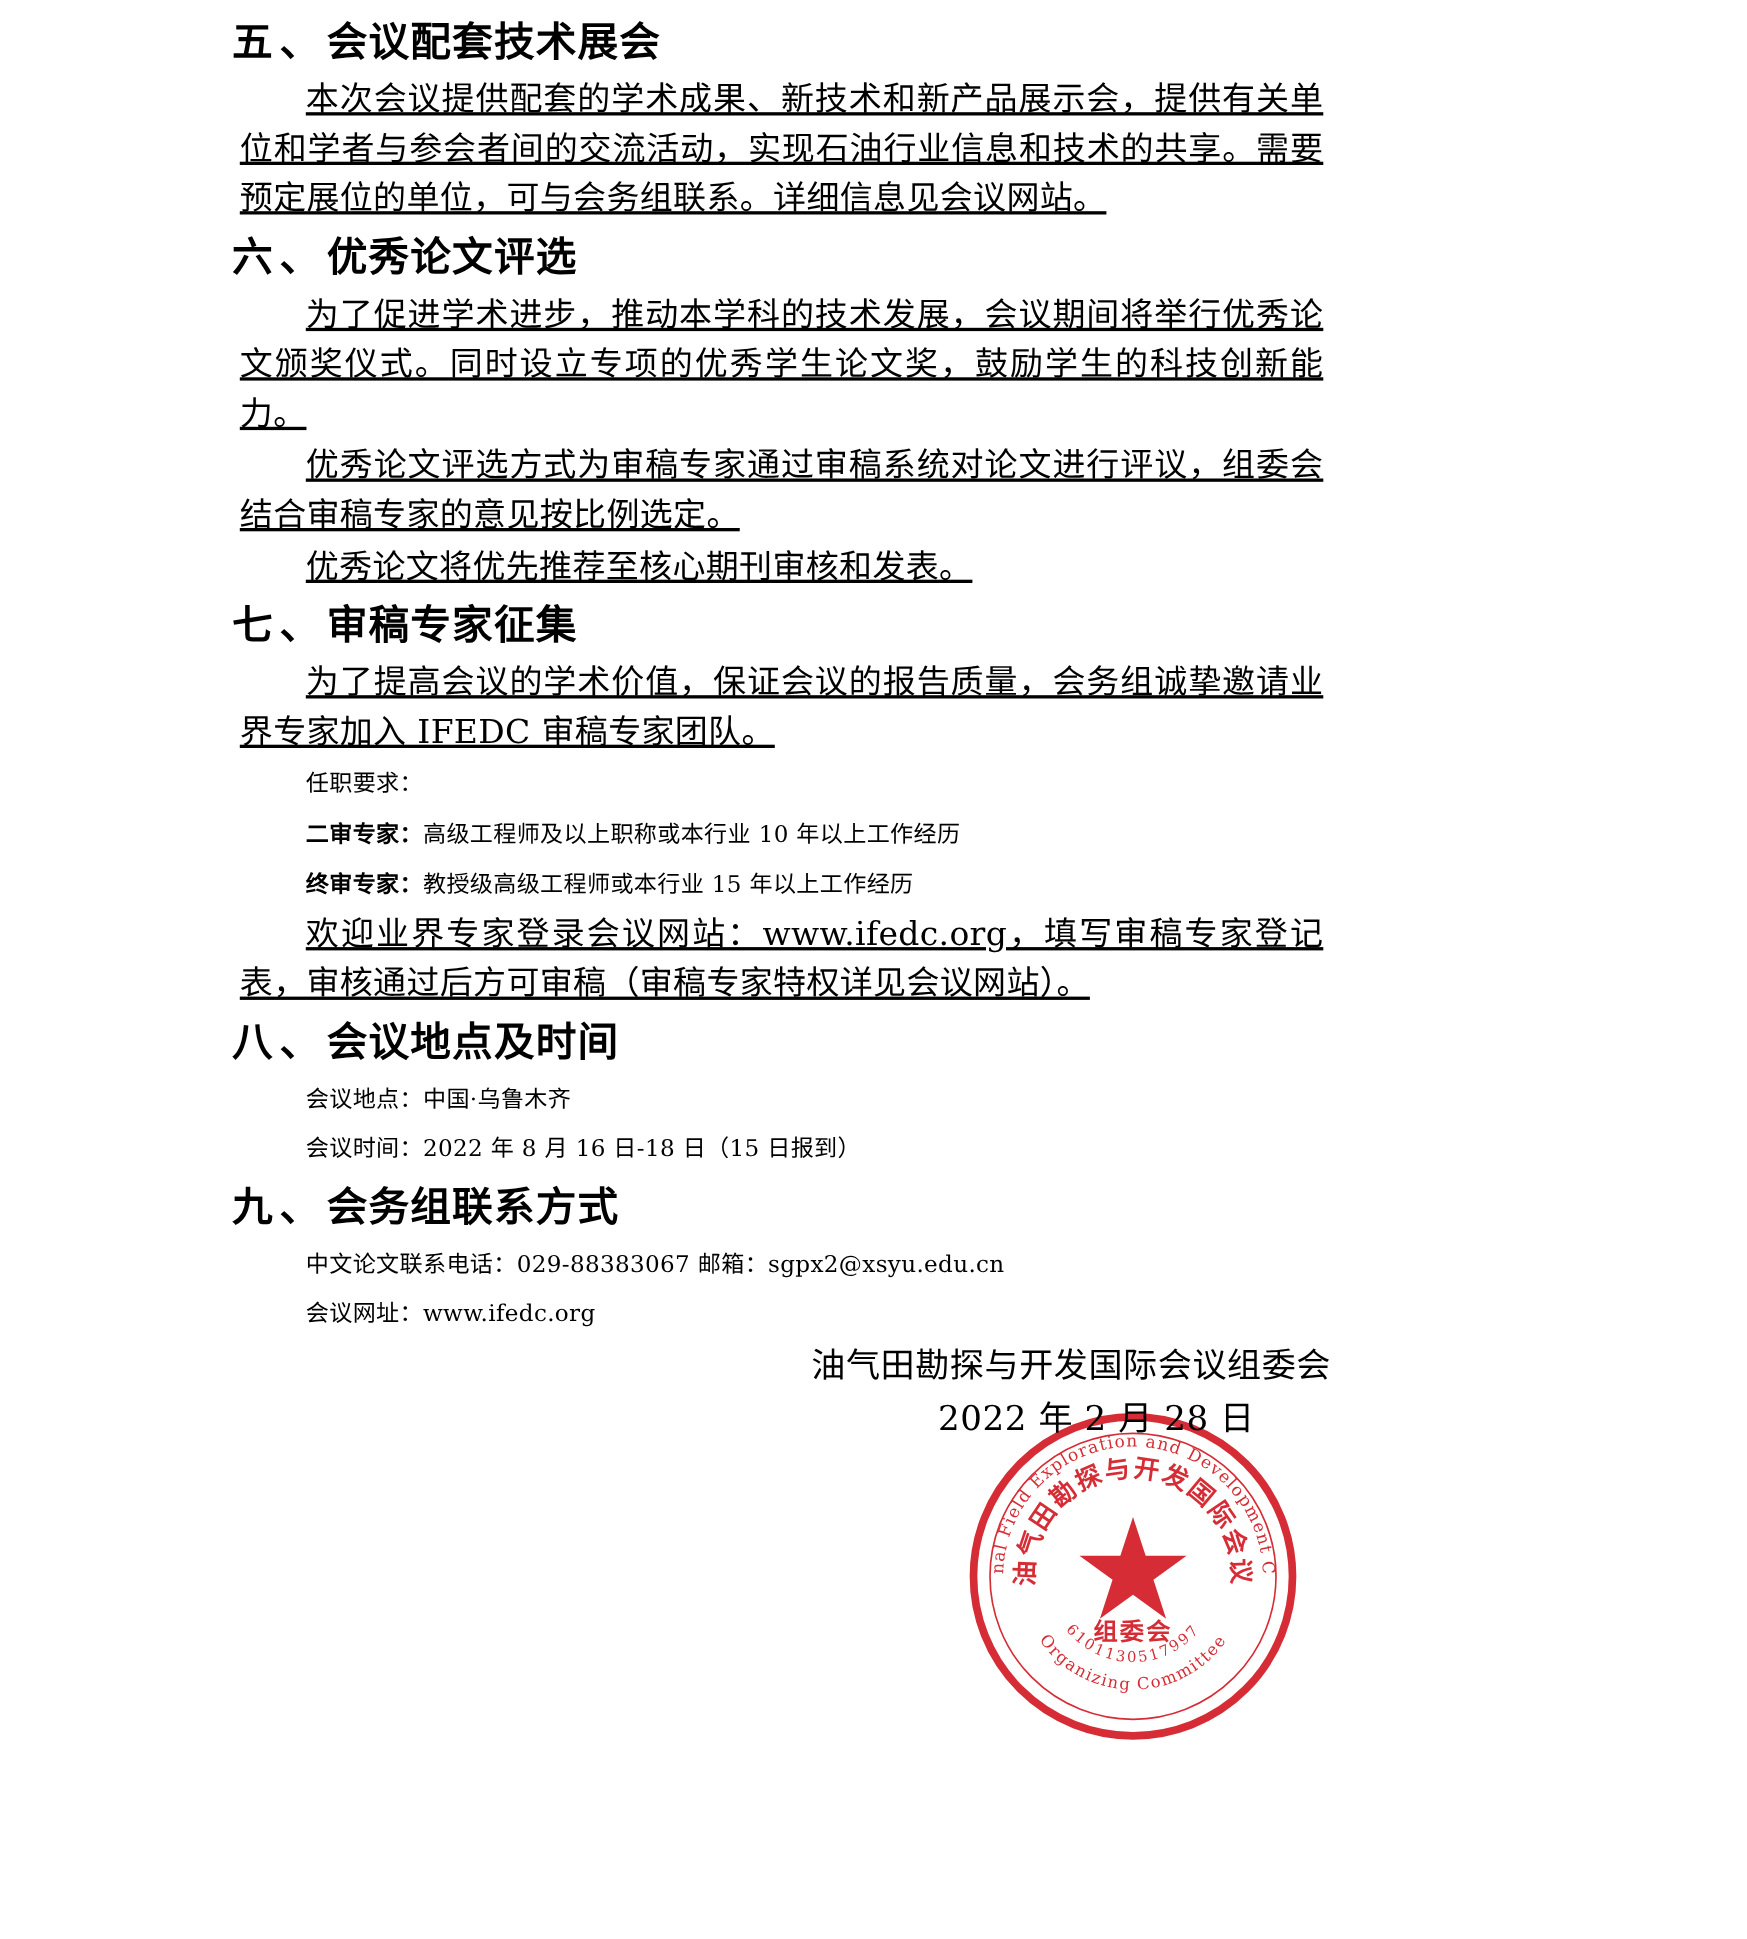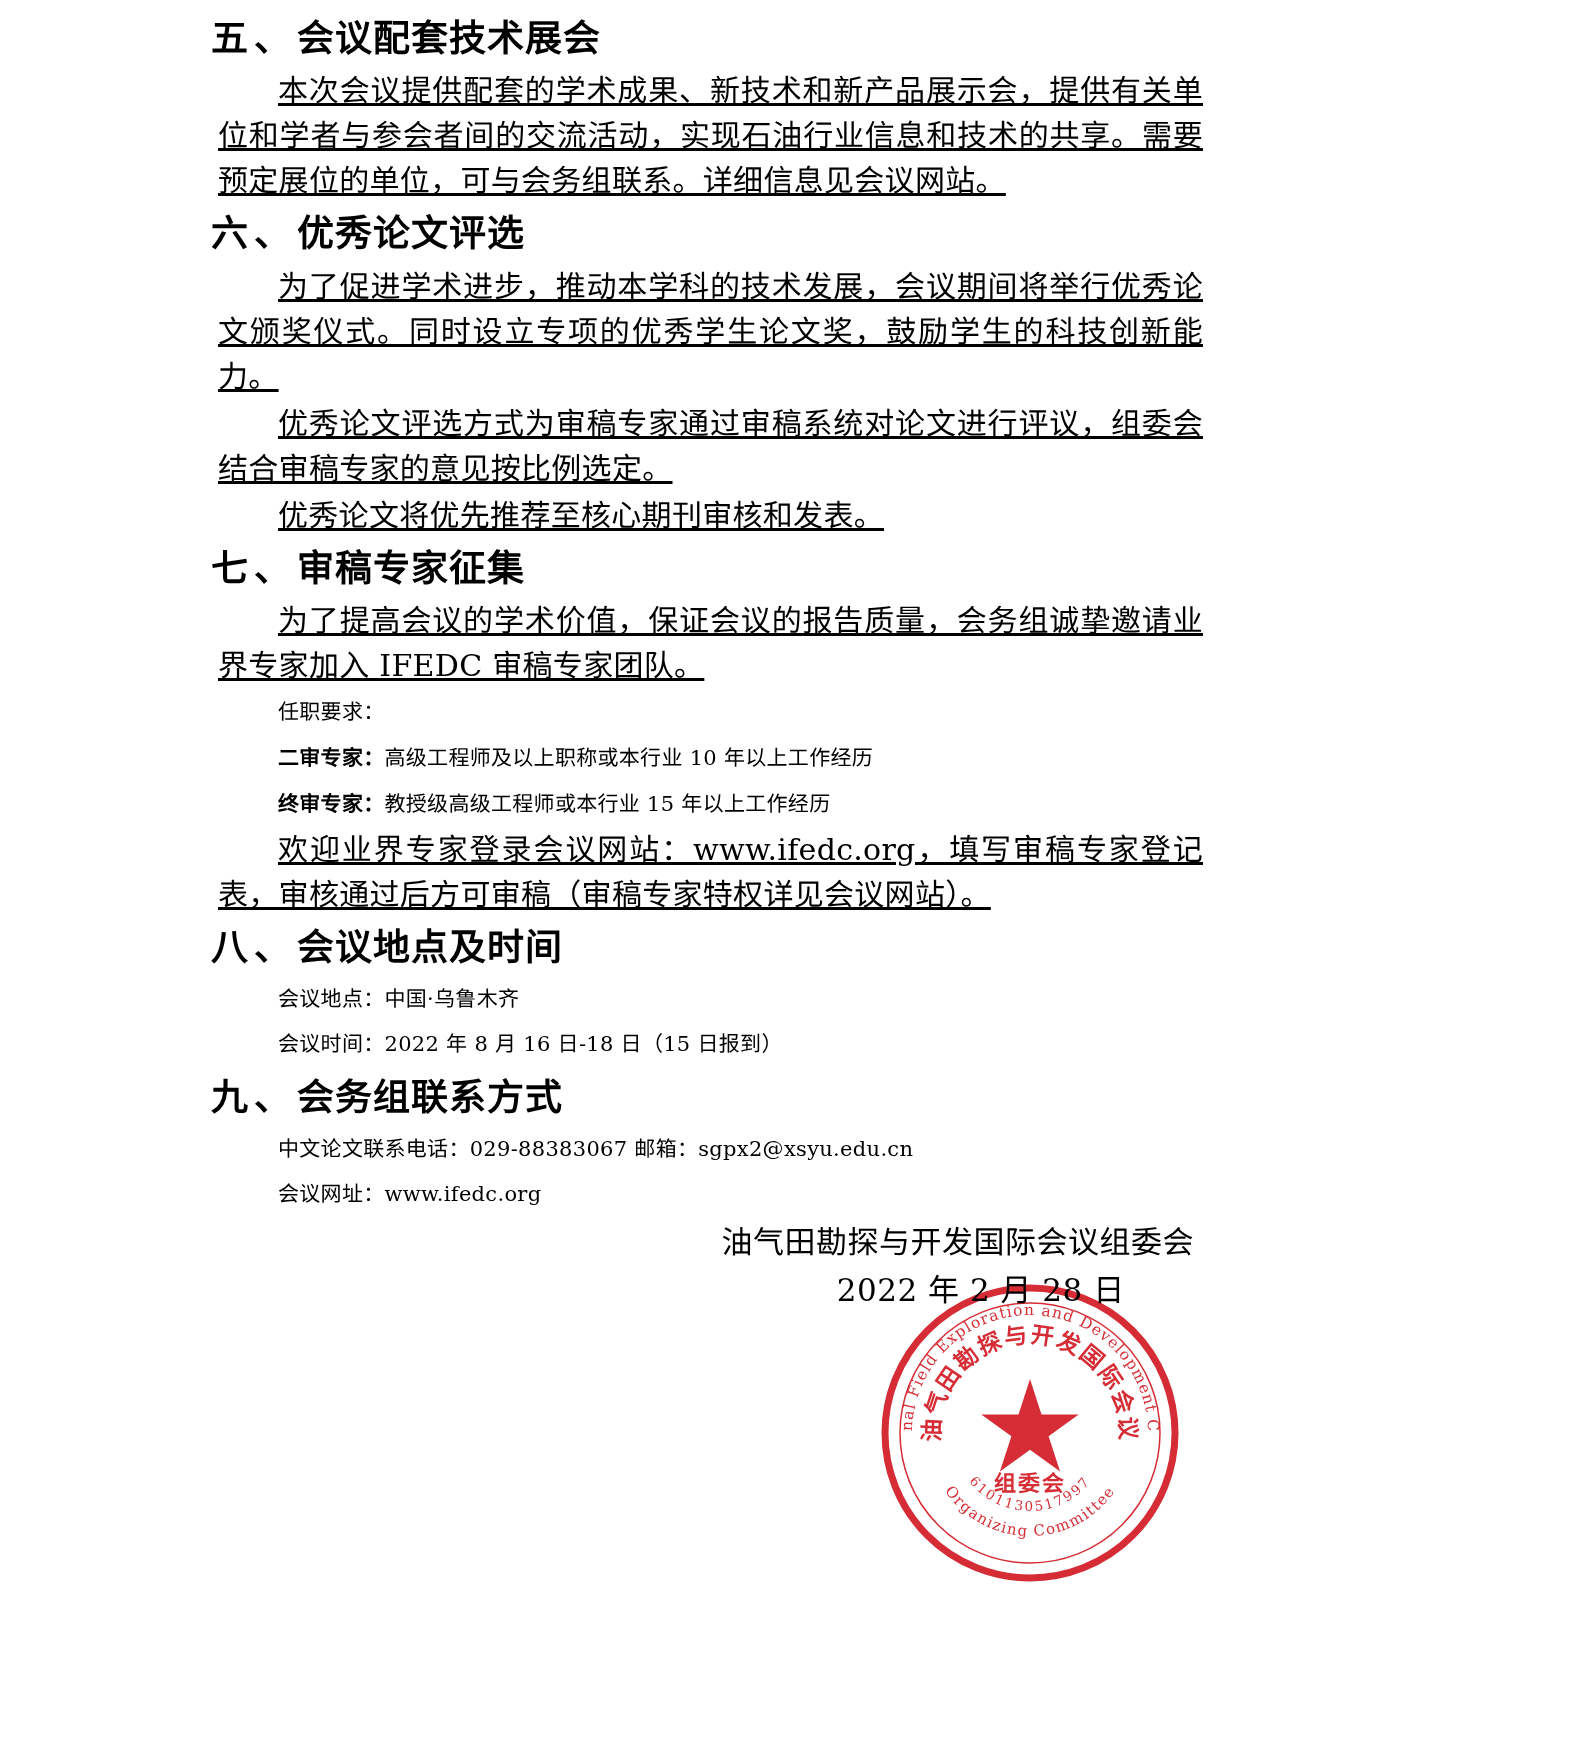--- a/index.html
+++ b/index.html
@@ -54,21 +54,21 @@
     white-space: nowrap;
   }
   p.sub-line .lbl {
     font-weight: bold;
     margin-top: 32px;
   }
 
   
   .sign-block {
     position: absolute;
-    right: 394px;
+    right: 378px;
     bottom: 228px;
     text-align: left;
     font-size: 31px;
     line-height: 48px;
     letter-spacing: 0.5px;
     z-index: 3;
     white-space: nowrap;
   }
   .sign-block .sign-date {
     text-align: center;

